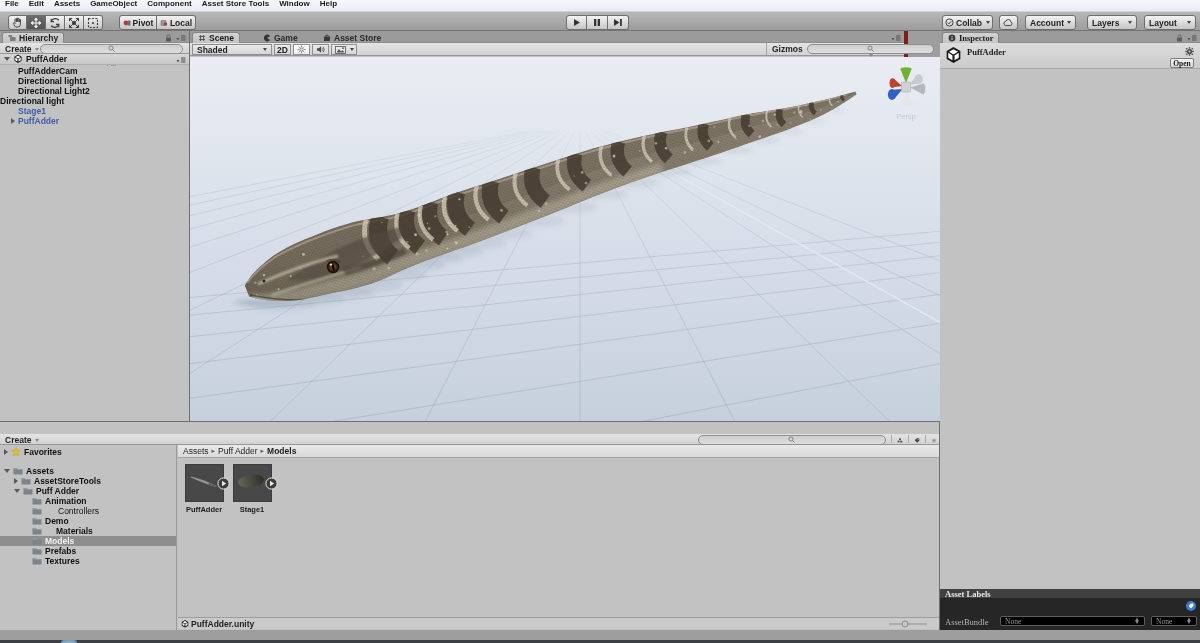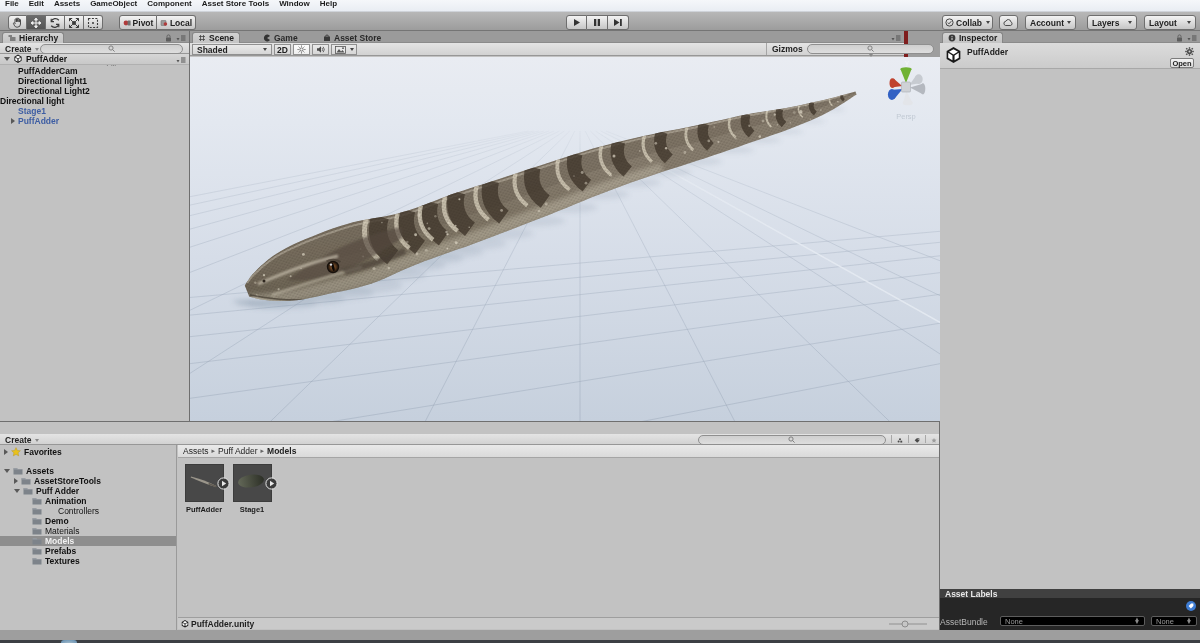--- a/index.html
+++ b/index.html
@@ -83,31 +83,31 @@
   .crumb{padding:0 2px;font-weight:400;}
   .crumb.last{font-weight:700;}
   .crumbsep{color:#666;font-size:7px;padding:0 1px;}
   .thumb{position:absolute;width:39px;height:38px;background:#484848;border:1px solid #3c3c3c;}
   .thumblabel{position:absolute;font-size:7.5px;font-weight:700;color:#1c1c1c;text-align:center;width:52px;}
   .statusrow{position:absolute;left:0;right:0;bottom:1px;height:12px;background:#cacaca;
     border-top:1px solid #9e9e9e;display:flex;align-items:center;font-size:8.5px;font-weight:700;
     color:#222;padding-left:3px;gap:2px;}
 
   
-  #inspector{left:940px;top:31px;width:260px;height:599px;}
+  #inspector{left:940px;top:31px;width:260px;height:599px;font-family:Liberation Serif, serif;}
   .ihead{position:absolute;left:0;top:12px;right:0;height:26px;
     background:linear-gradient(#dcdcdc,#cbcbcb);border-bottom:1px solid #a8a8a8;}
   .openbtn{position:absolute;right:6px;top:15px;width:24px;height:10px;border:1px solid #7c7c7c;
     border-radius:2px;background:linear-gradient(#f2f2f2,#dcdcdc);font-size:7.5px;font-weight:700;
     color:#222;display:flex;align-items:center;justify-content:center;}
   .alabels{position:absolute;left:0;right:0;bottom:0;height:41px;background:#262626;}
   .alhead{position:absolute;left:0;right:0;top:0;height:9px;background:#404040;
     font-size:8.5px;font-weight:700;color:#e8e8e8;display:flex;align-items:center;padding-left:5px;}
   .abrow{position:absolute;left:0;right:0;bottom:3px;height:11px;display:flex;align-items:center;
-    font-size:8.5px;color:#b6b6b6;}
+    font-size:8.5px;color:#b6b6b6;padding-left:5px;}
   .ddark{position:absolute;height:10px;border-radius:2px;background:#000000;border:1px solid #5d5d5d;
     font-size:7.5px;color:#9a9a9a;display:flex;align-items:center;padding:0 4px;top:0;}
   .ddark .ud{margin-left:auto;color:#8a8a8a;font-size:6px;line-height:5px;display:flex;flex-direction:column;align-items:center;}
 
   
   #bottomstrip{position:absolute;left:0;top:630px;width:1200px;height:13px;background:#9e9e9e;}
   #taskbar{position:absolute;left:0;bottom:0;width:1200px;height:3px;background:#3c3f44;}
   #orb{position:absolute;left:61px;bottom:0;width:16px;height:3px;border-radius:8px 8px 0 0;
     background:radial-gradient(ellipse at center 130%, #cfe9f9, #6aa5d4);opacity:.75;}
 
@@ -742,21 +742,21 @@
           <div class="lbl" style="margin-left: 3px; font-weight: 700;">Demo</div>
         </div>
         <div class="prow" style="top: 81px;">
           <div style="width: 29px; flex: 0 0 auto;"></div>
           <span style="margin-left: 3px; display: flex;">
             <svg width="10" height="8" viewBox="0 0 10 8">
               <path d="M0.5 1.2 h3.2 l0.9 1 h4.9 v5.3 h-9 Z" fill="#7d838a"></path>
               <path d="M0.5 2.6 h9 v-0.4 h-4.2 l-0.9-1 H0.5 Z" fill="#9aa0a6"></path>
             </svg>
           </span>
-          <div class="lbl" style="margin-left: 3px; font-weight: 400;">Materials</div>
+          <div class="lbl" style="margin-left: 14px; font-weight: 700;">Materials</div>
         </div>
         <div class="prow selected" style="top: 91px;">
           <div style="width: 29px; flex: 0 0 auto;"></div>
           <span style="margin-left: 3px; display: flex;">
             <svg width="10" height="8" viewBox="0 0 10 8">
               <path d="M0.5 1.2 h3.2 l0.9 1 h4.9 v5.3 h-9 Z" fill="#7d838a"></path>
               <path d="M0.5 2.6 h9 v-0.4 h-4.2 l-0.9-1 H0.5 Z" fill="#9aa0a6"></path>
             </svg>
           </span>
           <div class="lbl" style="margin-left: 3px; font-weight: 700;">Models</div>

